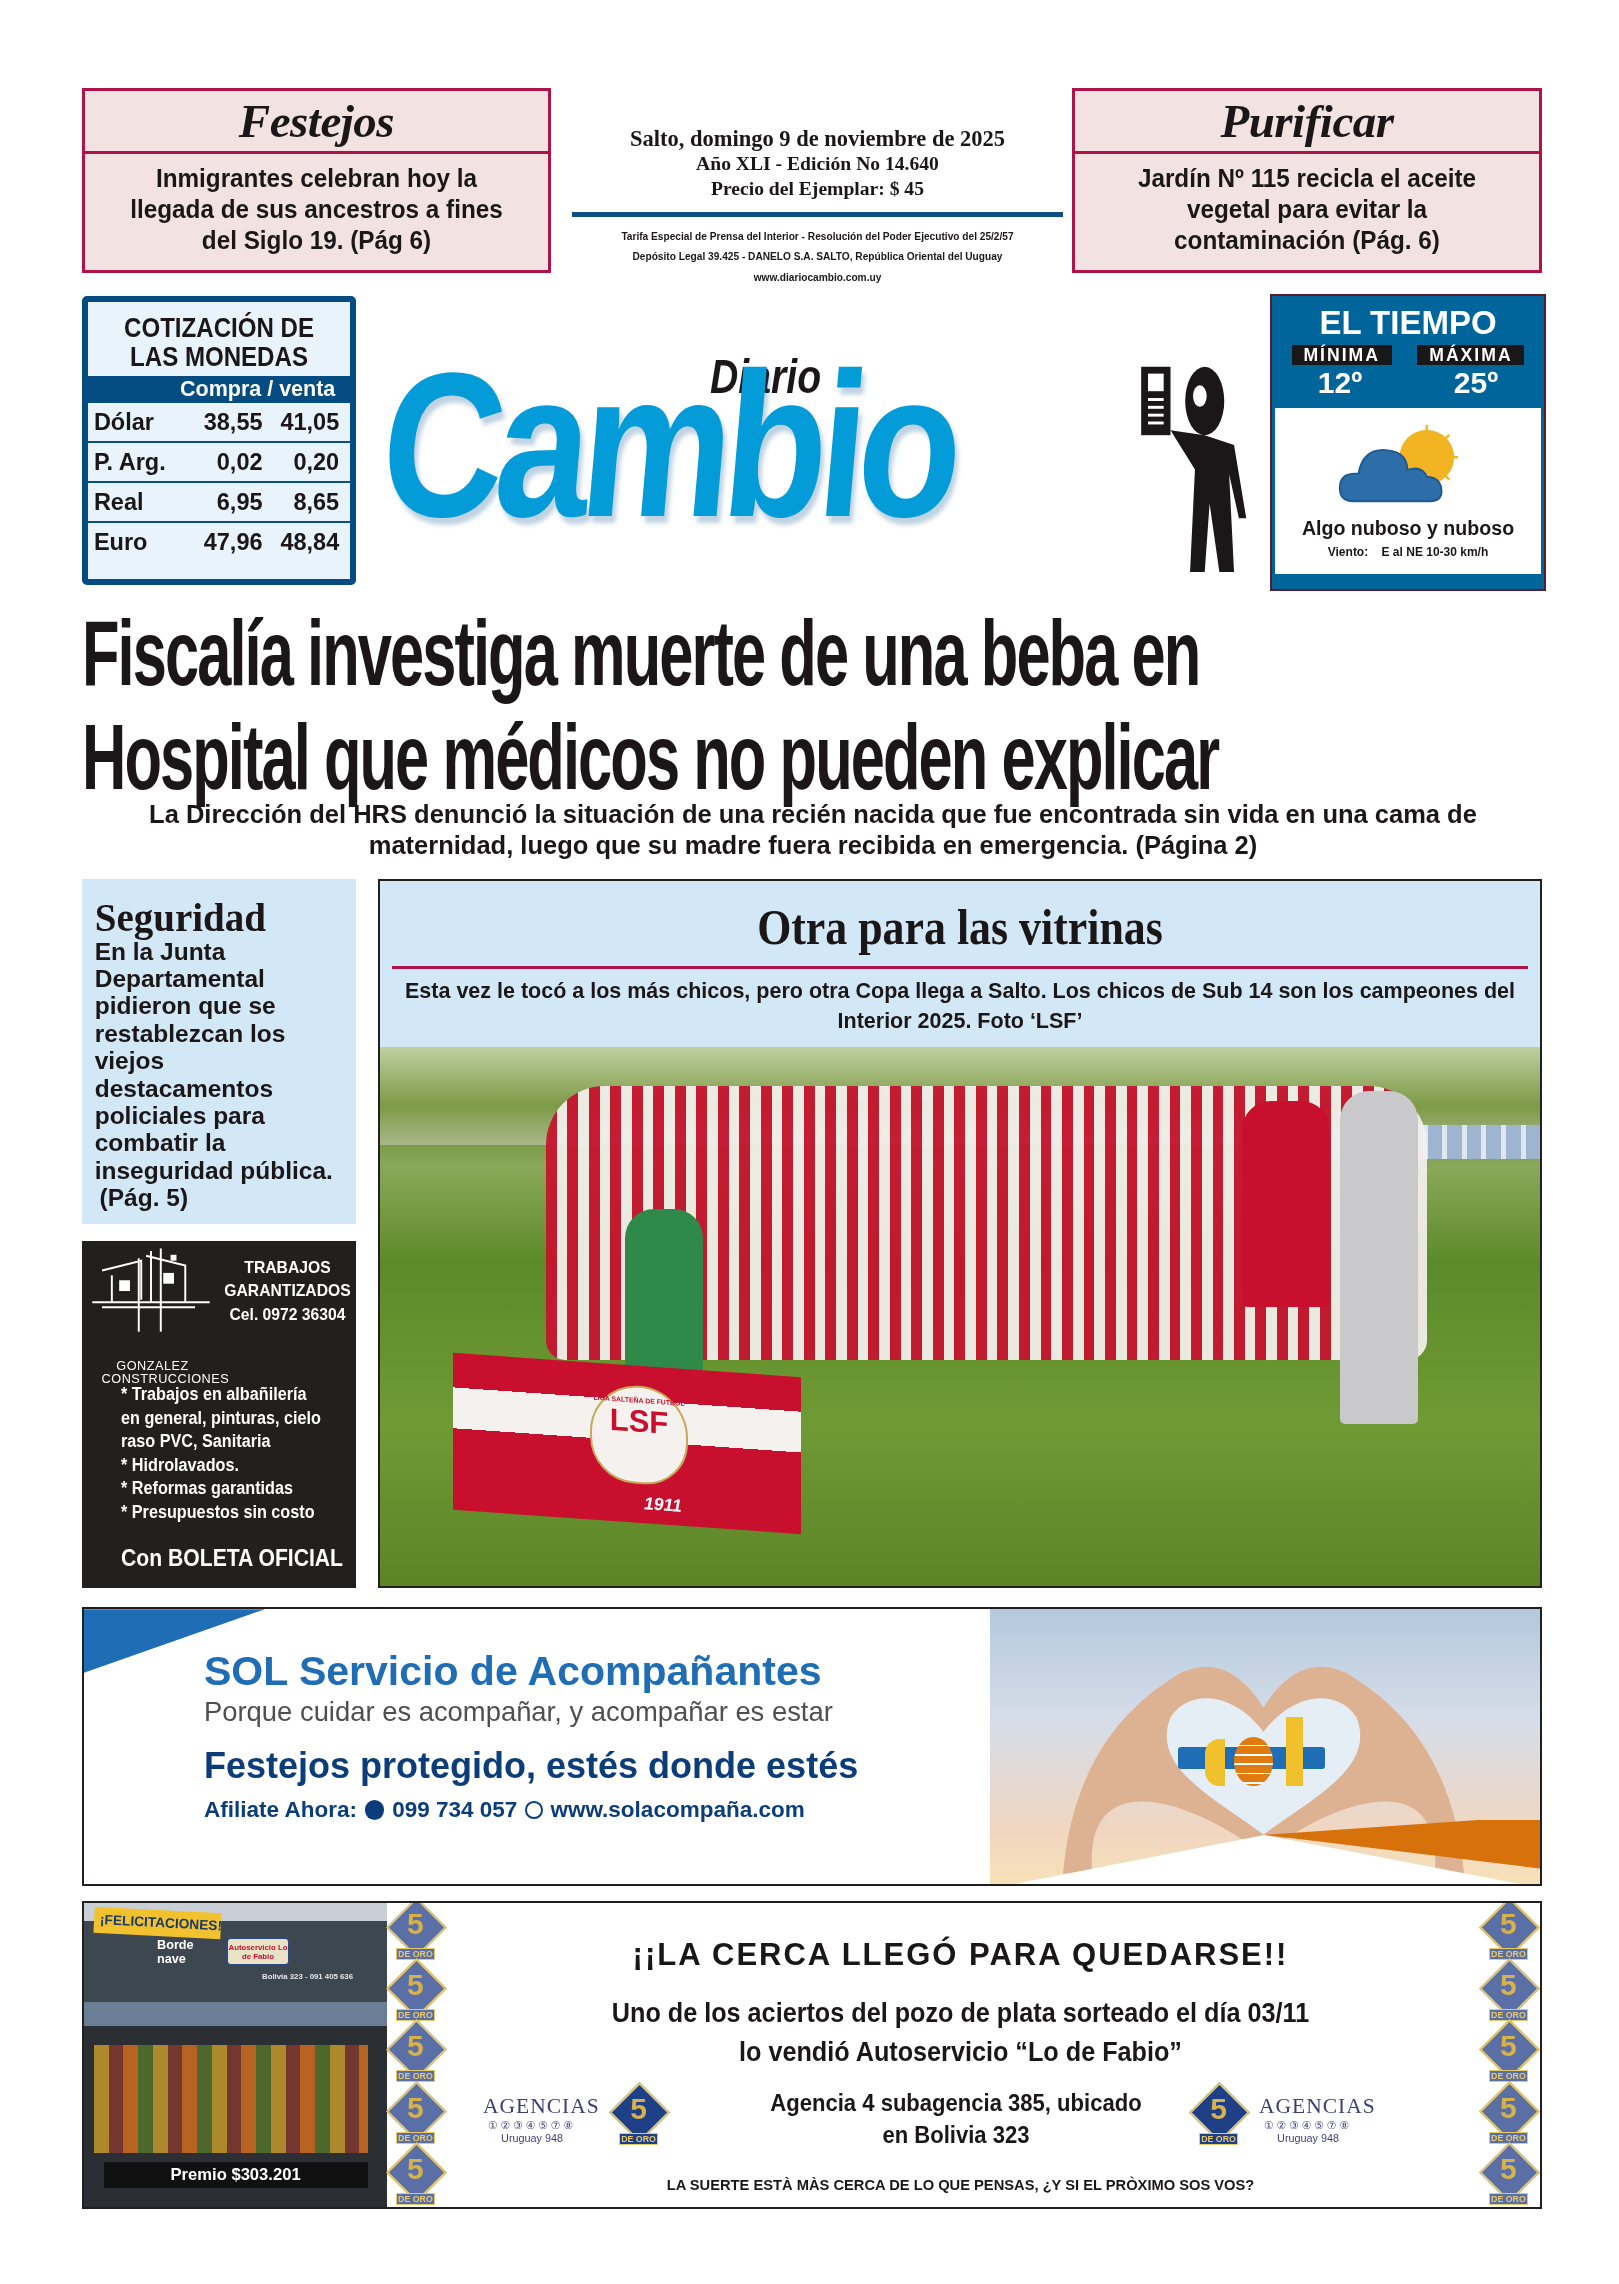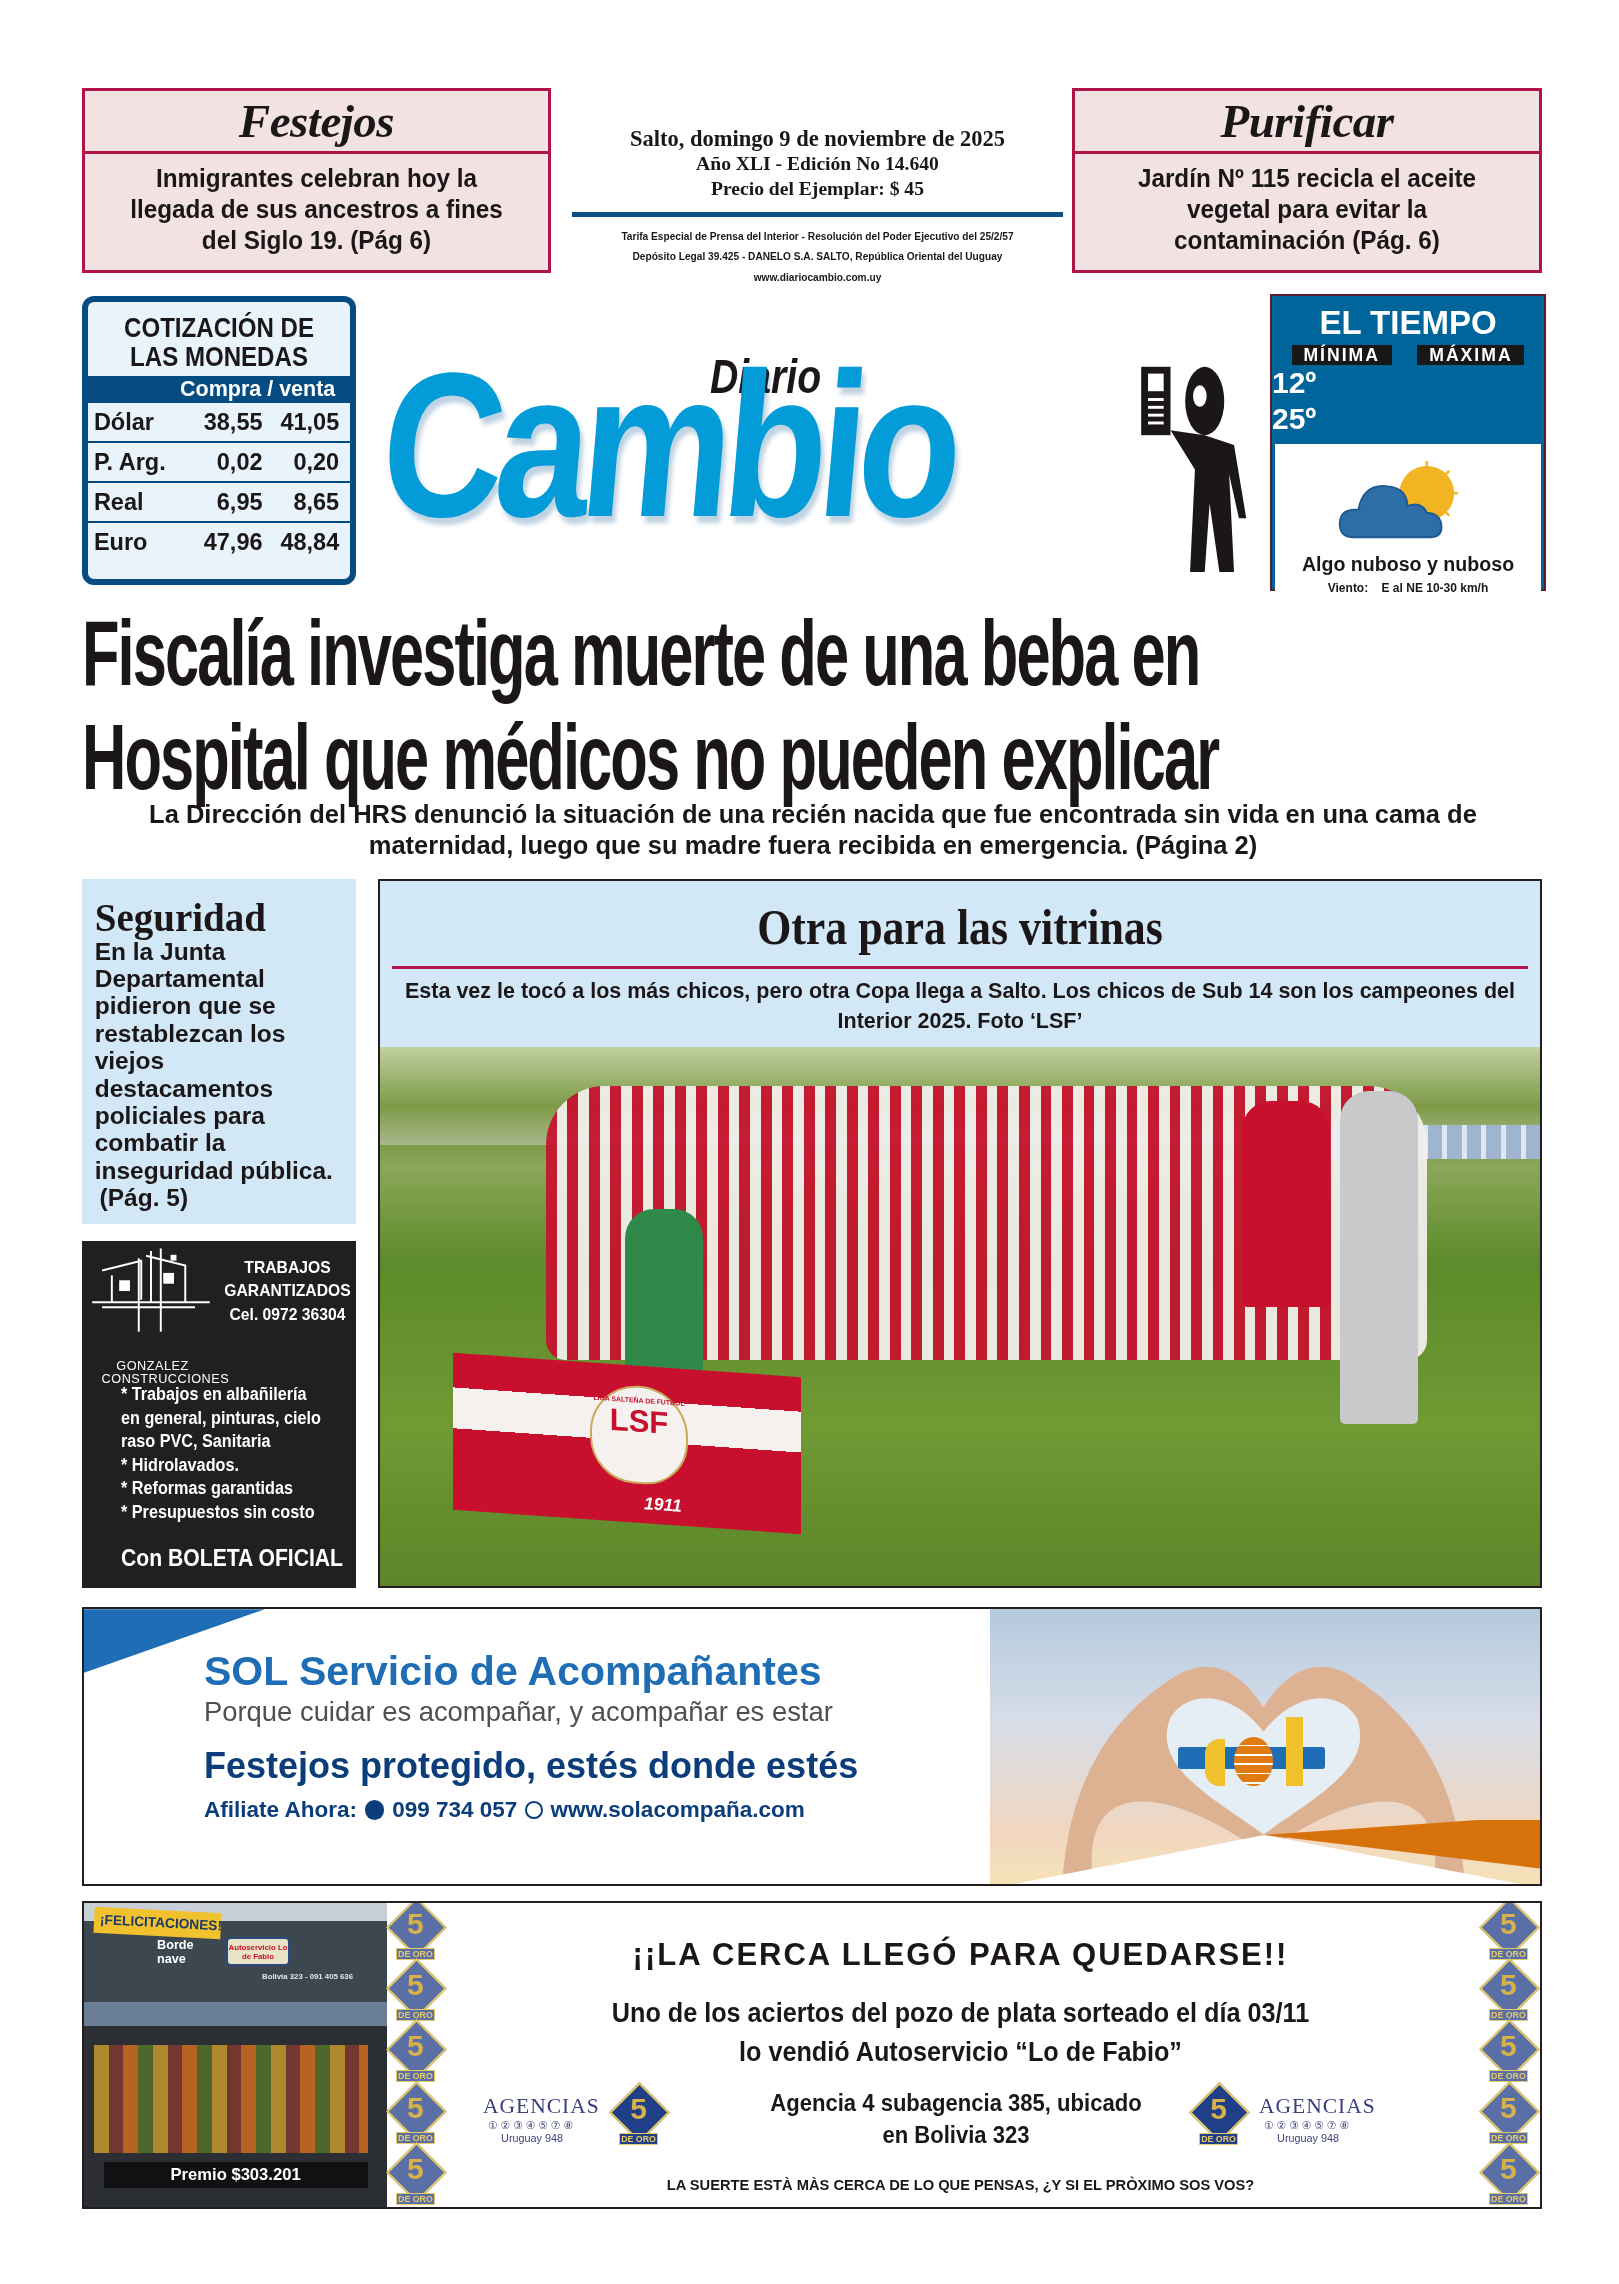--- a/index.html
+++ b/index.html
@@ -13,34 +13,34 @@
 
   
   .masthead-info { text-align:center; font-family:"Liberation Serif", serif; font-weight:bold; }
   .mi-date { font-size:22.5px; line-height:27.4px; }
   .mi-year { font-size:19.6px; line-height:24.5px; }
   .mi-price { font-size:19.6px; line-height:24.5px; }
   .mi-rule { height:4.9px; background:#0d4f86; margin:10.8px 3.9px 8.8px 3.9px; }
   .mi-small { font-family:"Liberation Sans", sans-serif; font-size:11.8px; line-height:20.6px; transform:scaleX(0.86); transform-origin:center; white-space:nowrap; }
 
   
-  .fx { border:6.9px solid #044c81; border-radius:12px; background:#e8f3fb; overflow:hidden; }
+  .fx { border:6.9px solid #044c81; border-radius:5px; background:#e8f3fb; overflow:hidden; }
   .fx-title { text-align:center; font-weight:bold; font-size:28px; line-height:29px; padding-top:10.8px; height:63px; transform:scaleX(0.86); }
   .fx-sub { background:#044c81; color:#fff; font-weight:bold; font-size:21.5px; height:27.4px; line-height:27.4px; text-align:right; padding-right:14.7px; }
   .fx-row { display:flex; height:38px; align-items:center; border-top:2.9px solid #044c81; font-weight:bold; font-size:23.5px; padding:0 10.8px 0 5.9px; }
   .fx-row:first-of-type { border-top:none; }
   .fx-row .cur { flex:1.2; }
   .fx-row .val { flex:1; text-align:right; }
 
   
   .wx { background:#00659b; border:2px solid #5a1d2b; color:#fff; }
   .wx-title { text-align:center; font-weight:bold; font-size:33px; line-height:39px; padding-top:6.9px; }
   .wx-labels { display:flex; justify-content:space-between; padding:2.9px 19.6px 0 19.6px; }
   .wx-label { background:#1a1718; color:#fff; font-weight:bold; font-size:17.6px; letter-spacing:2px; height:20.6px; line-height:20.6px; padding:0 11.8px; }
-  .wx-temps { display:flex; justify-content:space-around; font-weight:bold; font-size:30px; line-height:36px;flex-direction:column; }
+  .wx-temps { display:flex; justify-content:space-around; font-weight:bold; font-size:30px; line-height:36px; }
   .wx-panel { background:#fff; color:#1b1718; margin:6.9px 2.9px 0 2.9px; height:166px; position:relative; text-align:center; }
   .wx-desc { font-weight:bold; font-size:19.6px; position:absolute; left:0; right:0; top:109px; }
   .wx-wind { font-weight:bold; font-size:12px; position:absolute; left:0; right:0; top:137px; }
 
   
   .logo-diario { font-weight:bold; font-style:italic; font-size:49px; transform:scaleX(0.8); transform-origin:left; color:#1b1718; }
   .logo-cambio { font-weight:bold; font-size:206px; line-height:206px; color:#039bd8; letter-spacing:-9.8px; transform:scaleX(0.82) skewX(-6deg); transform-origin:left top; text-shadow:4.9px 6.9px 4.9px rgba(3,80,140,0.25); }
 
   
   .headline { font-weight:bold; font-size:93px; line-height:104px; letter-spacing:-2.9px; transform:scaleX(0.66); transform-origin:left top; white-space:nowrap; width:2252px; }

